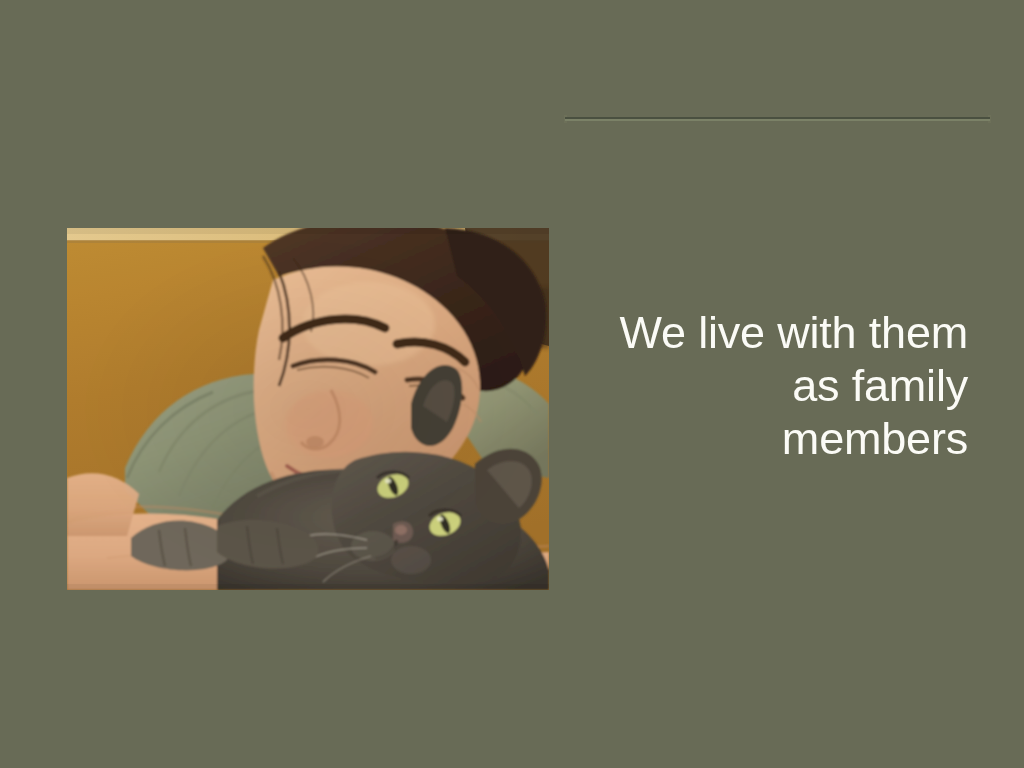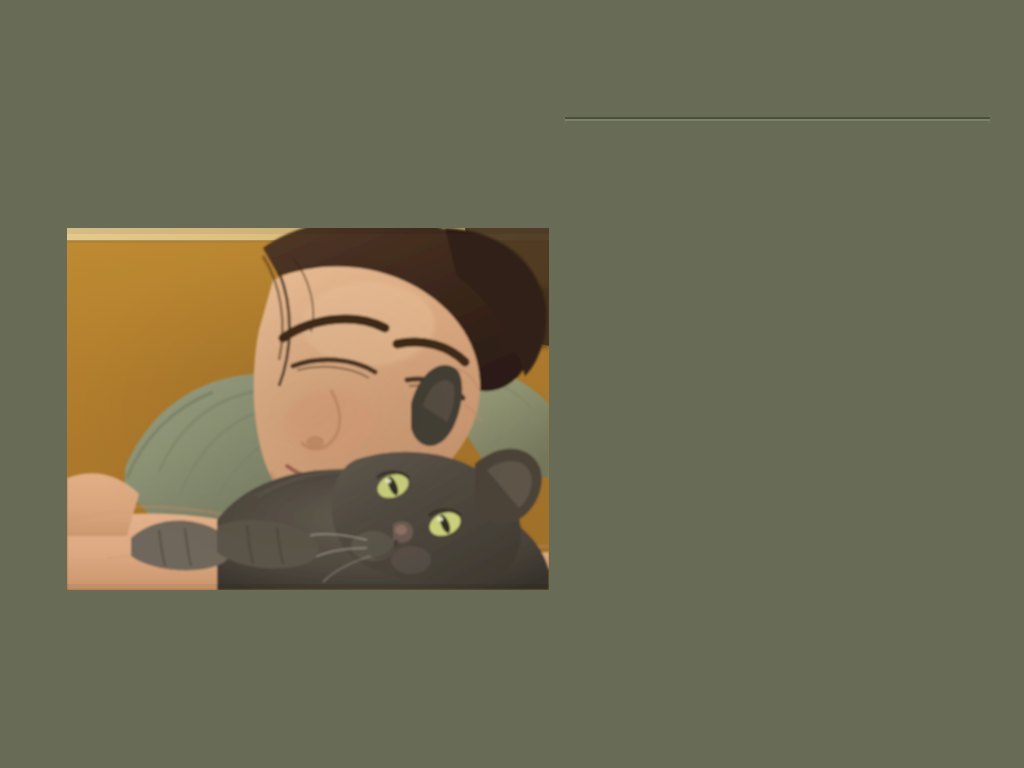--- a/index.html
+++ b/index.html
@@ -264,14 +264,17 @@
 
       </g>
 
       <rect x="0" y="0" width="482" height="362" fill="url(#blurHalo)" opacity="0.35"></rect>
       <rect x="0" y="0" width="482" height="362" fill="#c08a3a" opacity="0.045"></rect>
       <rect x="0" y="0" width="482" height="6" fill="#000" opacity="0.06"></rect>
       <rect x="0" y="356" width="482" height="6" fill="#000" opacity="0.05"></rect>
     </svg>
   </div>
 
+  <div id="body-text">We live with them
+as family
+members</div>
 
 </div>
 
 </body></html>

